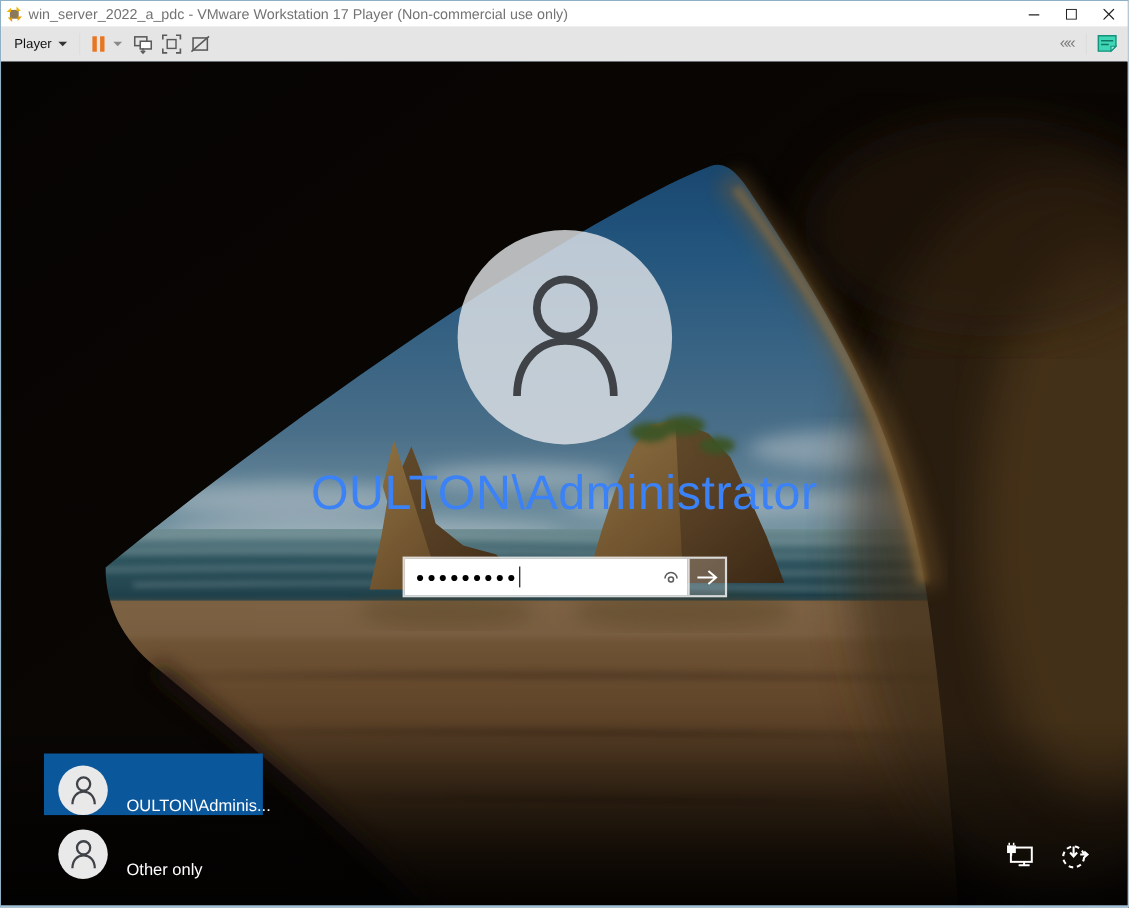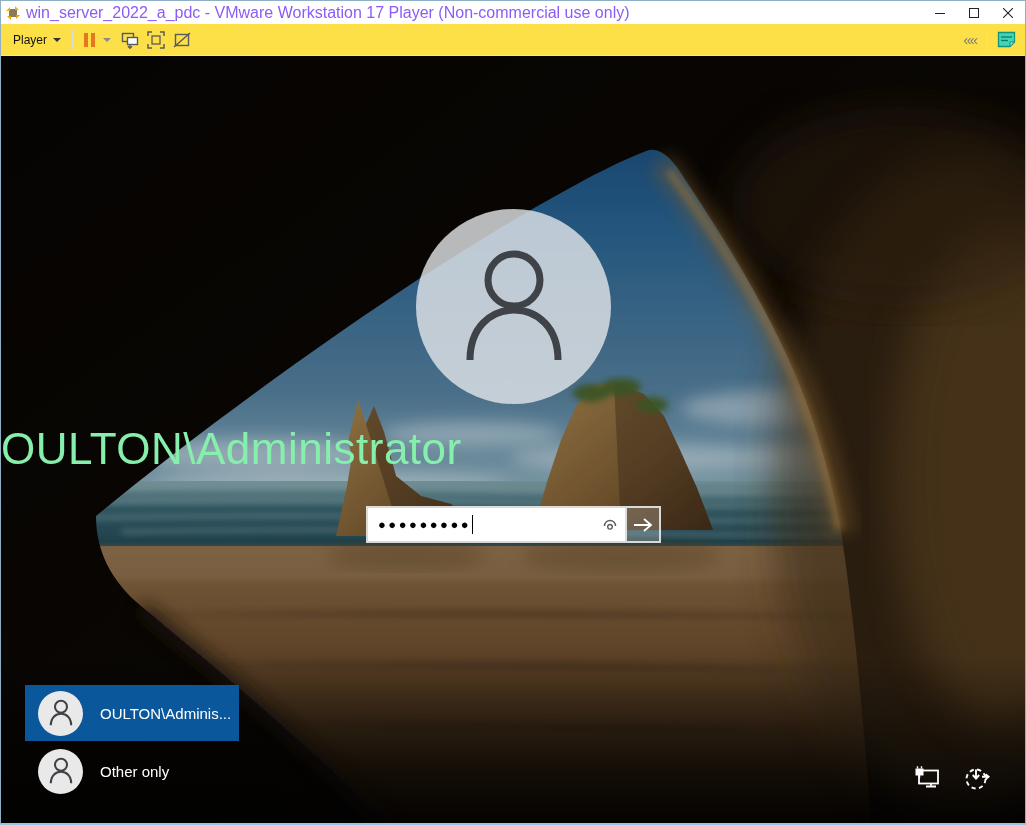--- a/index.html
+++ b/index.html
@@ -1,52 +1,52 @@
 <!DOCTYPE html>
 <html style="--accent: #0a579c; --pause: #e87520;"><head>
 <meta charset="utf-8">
 <style>
   html,body{margin:0;padding:0;background:#d7e3ec;font-family:"Liberation Sans",sans-serif;}
   .window{width:1024px;height:822px;border:1px solid #8fb0c4;border-bottom:2px solid #9cc3dd;background:#fff;position:relative;}
   
   .titlebar{height:23px;display:flex;align-items:center;background:#ffffff;user-select:none;}
   .app-icon{width:16px;height:16px;margin:0 5px 0 4px;flex:0 0 auto;}
-  .title-text{font-size:16px;color:#8b5cf6;white-space:nowrap;flex:1 1 auto;}
+  .title-text{font-size:13px;color:#737373;white-space:nowrap;flex:1 1 auto;}
   .win-controls{display:flex;height:100%;}
   .win-btn{width:34px;height:100%;display:flex;align-items:center;justify-content:center;background:transparent;border:none;padding:0;cursor:default;}
   .win-btn svg{display:block;}
   
-  .toolbar{height:31px;display:flex;align-items:center;background:#fde047;border-bottom:1px solid #e2e2e2;padding:0 6px;}
+  .toolbar{height:31px;display:flex;align-items:center;background:#e5e5e5;border-bottom:1px solid #e2e2e2;padding:0 6px;}
   .tb-btn{display:flex;align-items:center;gap:4px;background:transparent;border:none;padding:3px 6px;font-size:12px;color:#111;cursor:default;}
   .tb-caret{width:0;height:0;border-left:4px solid transparent;border-right:4px solid transparent;border-top:4px solid #333;margin-left:2px;}
   .tb-caret.gray{border-top-color:#8a8a8a;}
   .tb-sep{width:1px;height:20px;background:#dcdcdc;margin:0 5px;}
   .pause-bars{display:flex;gap:3px;}
   .pause-bars i{display:block;width:4px;height:14px;background:var(--pause,#e87520);}
   .tb-icon{width:26px;height:24px;display:flex;align-items:center;justify-content:center;background:transparent;border:none;padding:0;}
   .tb-spacer{flex:1 1 auto;}
   .collapse-glyph{font-size:15px;color:#7b7b7b;letter-spacing:-2px;line-height:1;}
   
   .vm-screen{position:relative;width:1024px;height:767px;background:#000;overflow:hidden;}
   .vm-bg{position:absolute;inset:0;}
   
   .avatar-big{position:absolute;left:415px;top:153px;width:195px;height:195px;border-radius:50%;
     background:rgba(227,230,234,0.8);display:flex;align-items:center;justify-content:center;}
-  .login-username{position:absolute;left:0;top:368px;width:100%;text-align:left;color:#86efac;
+  .login-username{position:absolute;left:0;top:368px;width:100%;text-align:center;color:#3b82f6;
     font-size:44px;font-weight:300;letter-spacing:0.5px;}
   .pw-row{position:absolute;left:365px;top:450px;width:295px;height:37px;display:flex;
     border:2px solid rgba(231,231,231,0.92);box-sizing:border-box;}
   .pw-input{flex:1 1 auto;background:#fff;display:flex;align-items:center;position:relative;}
   .pw-dots{font-size:13px;letter-spacing:2.5px;color:#000;padding-left:10px;line-height:1;}
   .pw-caret{width:1px;height:19px;background:#000;margin-left:1px;}
   .pw-eye{width:30px;height:100%;border:none;background:transparent;display:flex;align-items:center;justify-content:center;margin-left:auto;}
   .pw-submit{width:34px;flex:0 0 auto;border:none;border-left:2px solid rgba(231,231,231,0.92);
     background:rgba(255,255,255,0.22);display:flex;align-items:center;justify-content:center;}
   .user-list{position:absolute;left:24px;top:629px;width:214px;}
-  .user-item{height:56px;display:flex;align-items:center;margin-bottom:2px;cursor:default;}
+  .user-item{height:56px;display:flex;align-items:flex-end;margin-bottom:2px;cursor:default;margin-left:15px;}
   .user-item.selected{background:var(--accent,#0a579c);}
   .user-avatar{width:45px;height:45px;border-radius:50%;background:#e9e9e9;margin-left:13px;
     display:flex;align-items:center;justify-content:center;flex:0 0 auto;}
   .user-label{color:#fff;font-size:15px;margin-left:17px;white-space:nowrap;}
   .corner-icons{position:absolute;right:34px;top:708px;display:flex;gap:22px;}
   .corner-btn{width:28px;height:28px;background:transparent;border:none;padding:0;display:flex;align-items:center;justify-content:center;}
 </style>
 </head>
 <body>
 

